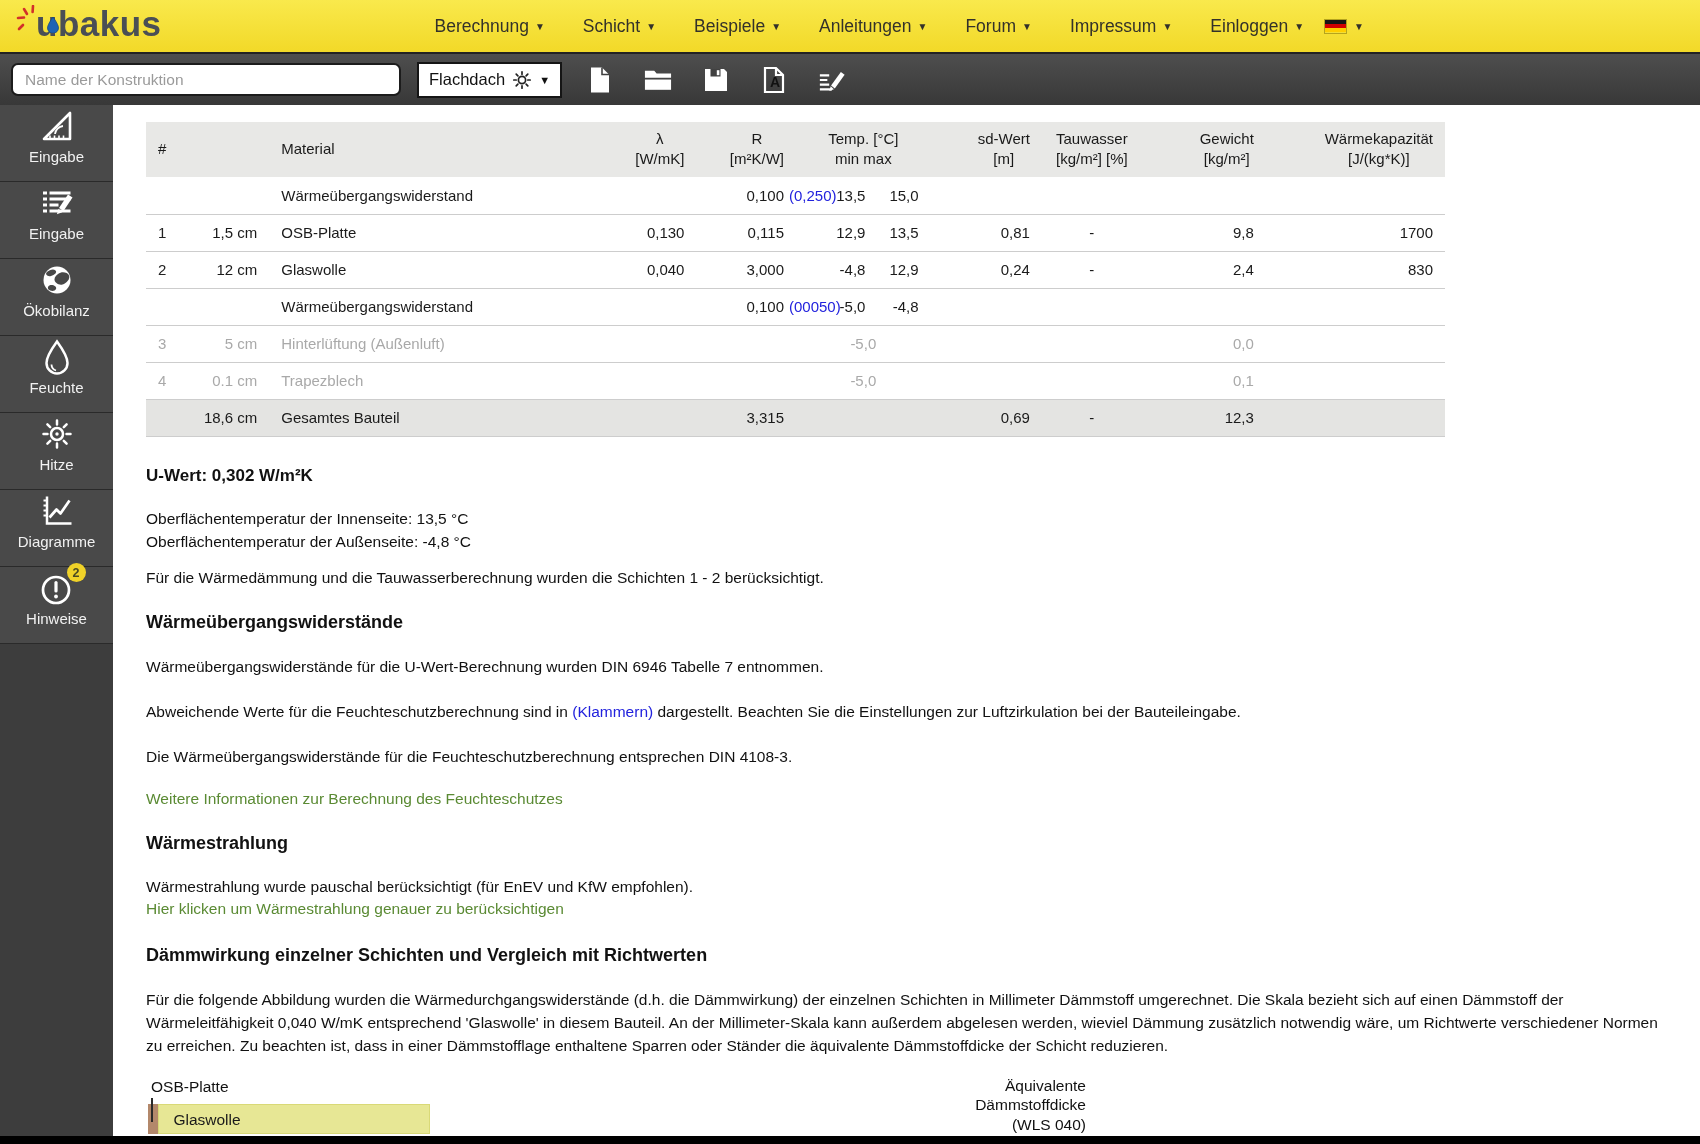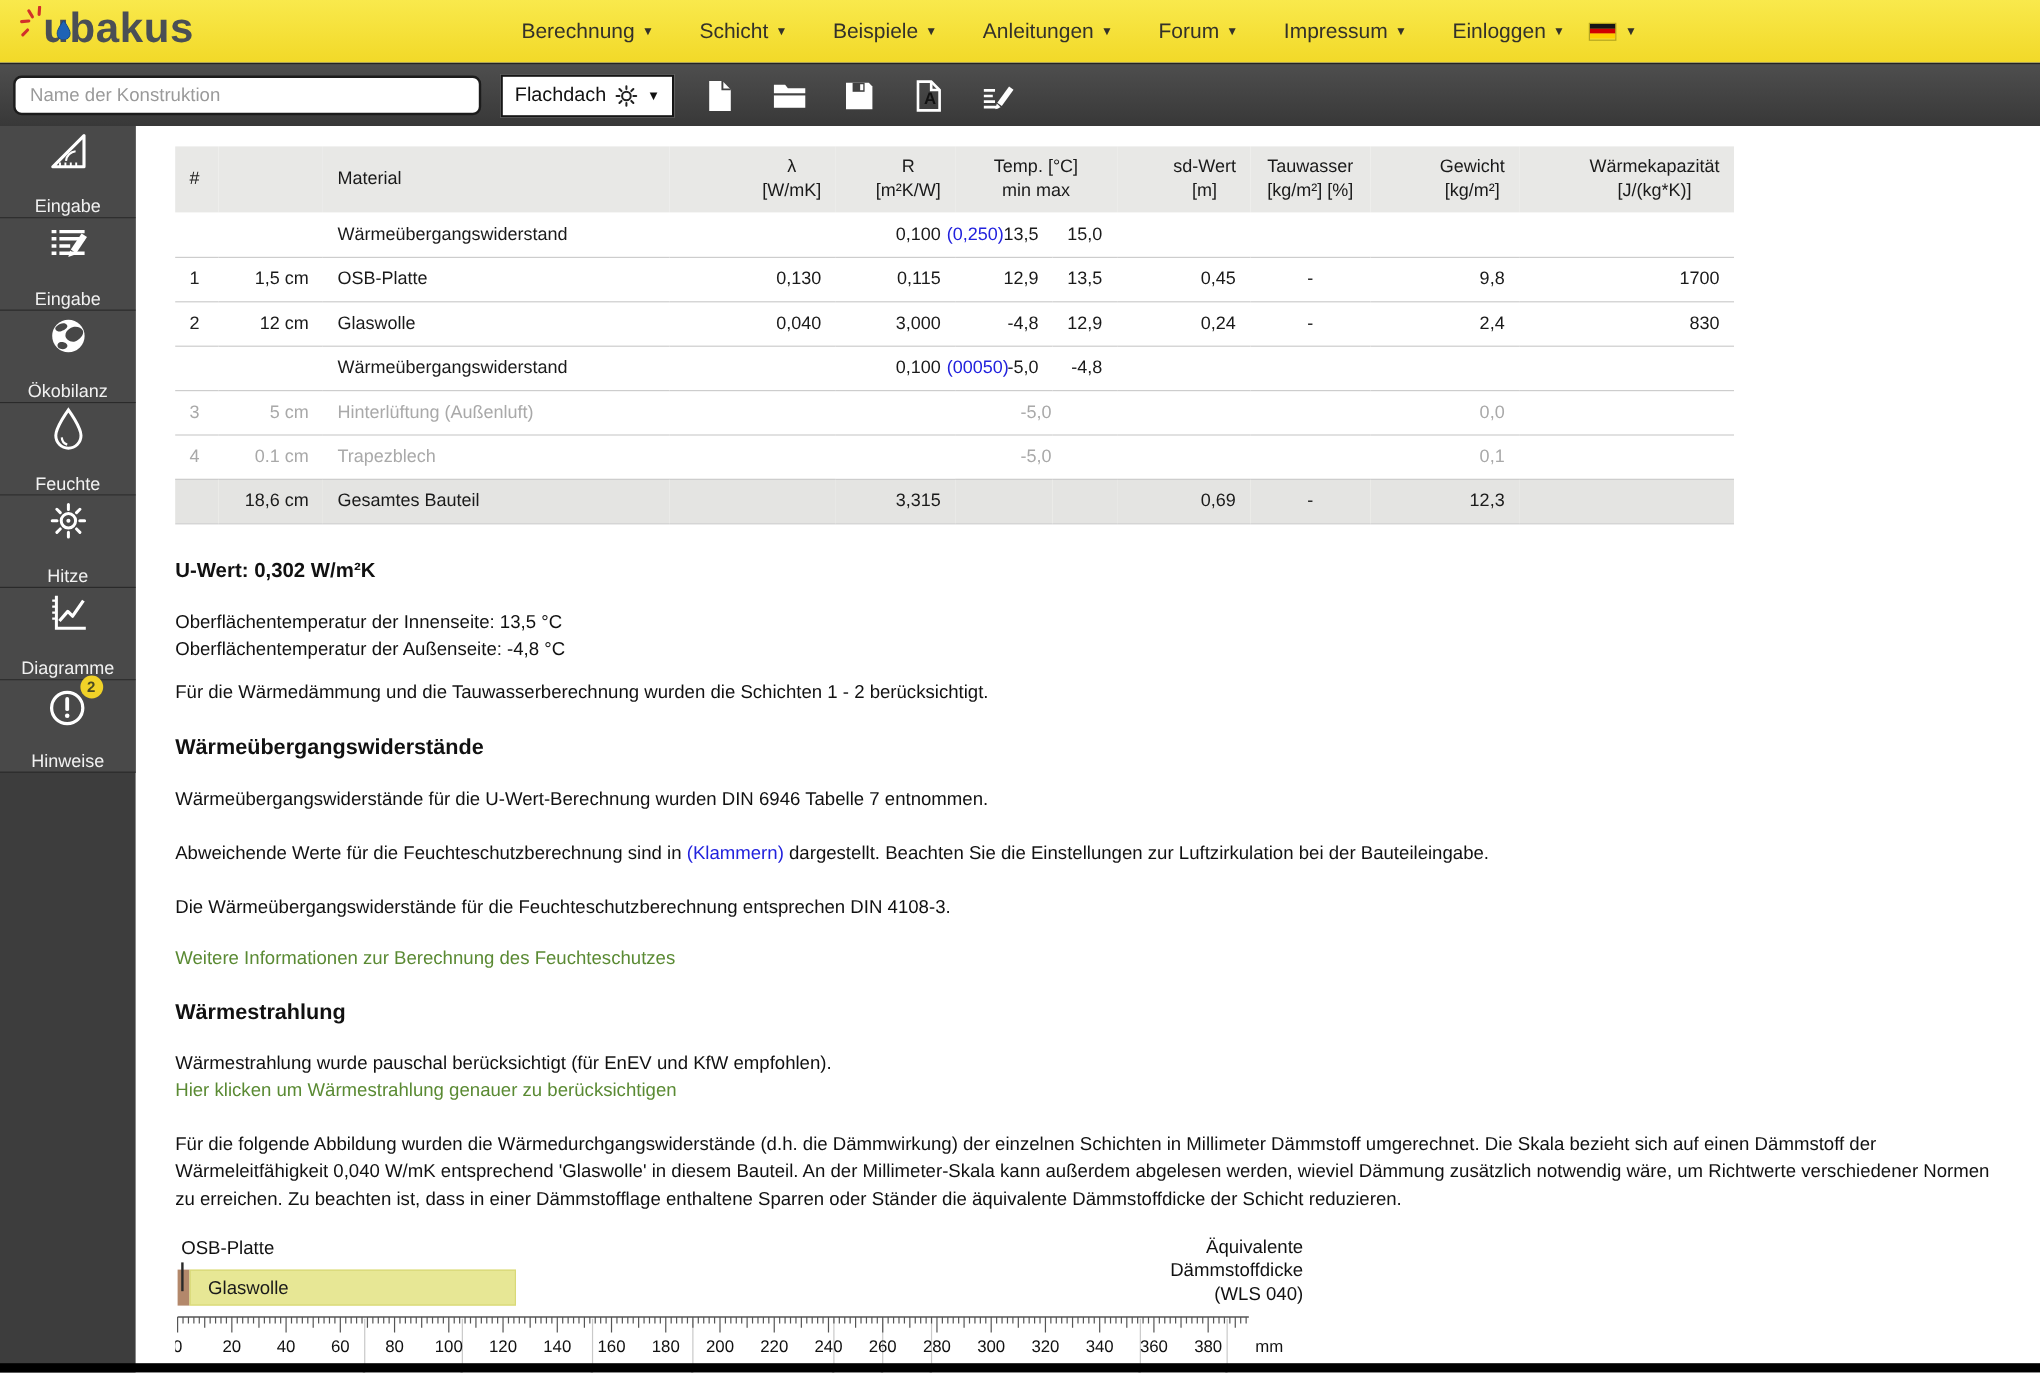--- a/index.html
+++ b/index.html
@@ -35,21 +35,21 @@
     border:2px solid #151515; display:flex; align-items:center; padding:0 10px;
     gap:7px; cursor:pointer; }
   .type-select .lbl { font-size:16.5px; color:#111; }
   .type-select .caret { font-size:11px; color:#111; }
   .tool-icons { display:flex; align-items:center; gap:30px; margin-left:24px; }
   .tool-btn { width:28px; height:28px; cursor:pointer; display:flex; align-items:center; justify-content:center; }
 
   
   .sidebar { position:absolute; top:105px; left:0; bottom:0; width:113px; background:#3d3d3d; z-index:20; }
   .sb-item { height:77px; background:#494949; border-bottom:1px solid #2a2a2a;
-    display:flex; flex-direction:column; align-items:center; justify-content:space-between;
+    display:flex; flex-direction:column; align-items:center; justify-content:flex-start;
     cursor:pointer; position:relative; }
   .sb-item.active { background:#2f2f2f; }
   .sb-item.active::before { content:""; position:absolute; left:0; top:0; bottom:0; width:6px; background:#9cc360; }
   .sb-icon { position:relative; width:42px; height:42px; display:flex; align-items:center; justify-content:center; }
   .sb-label { font-size:15px; color:#f1f1f1; margin-top:1px; }
   .badge { position:absolute; top:-4px; right:-8px; width:19px; height:19px; border-radius:50%;
     background:#f0d228; color:#4a4a22; font-size:12.5px; font-weight:bold;
     display:flex; align-items:center; justify-content:center; }
 
   
@@ -376,21 +376,21 @@
             <td class="c-r"></td>
           </tr>
           <tr class="">
             <td class="c-num">1</td>
             <td class="c-th">1,5 cm</td>
             <td class="c-mat">OSB-Platte</td>
             <td class="c-r">0,130</td>
             <td class="c-r r-cell"><span>0,115</span></td>
             <td class="c-r">12,9</td>
             <td class="c-r">13,5</td>
-            <td class="c-r">0,45</td>
+            <td class="c-r">0,81</td>
             <td class="c-c">-</td>
             <td class="c-r">9,8</td>
             <td class="c-r">1700</td>
           </tr>
           <tr class="">
             <td class="c-num">2</td>
             <td class="c-th">12 cm</td>
             <td class="c-mat">Glaswolle</td>
             <td class="c-r">0,040</td>
             <td class="c-r r-cell"><span>3,000</span></td>
@@ -468,20 +468,21 @@
     <div class="para"><span>Abweichende Werte für die Feuchteschutzberechnung sind in </span><a class="link-blue">(Klammern)</a><span> dargestellt. Beachten Sie die Einstellungen zur Luftzirkulation bei der Bauteileingabe.</span></div>
     <div class="para">Die Wärmeübergangswiderstände für die Feuchteschutzberechnung entsprechen DIN 4108-3.</div>
     <a class="link-green mt22">Weitere Informationen zur Berechnung des Feuchteschutzes</a>
 
     <h2 class="sect">Wärmestrahlung</h2>
     <div class="para" style="line-height:22px">
       <div>Wärmestrahlung wurde pauschal berücksichtigt (für EnEV und KfW empfohlen).</div>
       <a class="link-green">Hier klicken um Wärmestrahlung genauer zu berücksichtigen</a>
     </div>
 
+    <h2 class="sect">Dämmwirkung einzelner Schichten und Vergleich mit Richtwerten</h2>
     <div class="para">Für die folgende Abbildung wurden die Wärmedurchgangswiderstände (d.h. die Dämmwirkung) der einzelnen Schichten in Millimeter Dämmstoff umgerechnet. Die Skala bezieht sich auf einen Dämmstoff der Wärmeleitfähigkeit 0,040 W/mK entsprechend 'Glaswolle' in diesem Bauteil. An der Millimeter-Skala kann außerdem abgelesen werden, wieviel Dämmung zusätzlich notwendig wäre, um Richtwerte verschiedener Normen zu erreichen. Zu beachten ist, dass in einer Dämmstofflage enthaltene Sparren oder Ständer die äquivalente Dämmstoffdicke der Schicht reduzieren.</div>
 
     
     <div class="chart">
       <div class="osb-label">OSB-Platte</div>
       <div class="osb-pointer"></div>
       <div class="bar-row">
         <div class="bar-seg" style="left: 2px; width: 10.396px; background: rgb(179, 136, 107);"></div>
         <div class="bar-seg" style="left: 12.396px; width: 271.2px; background: rgb(231, 231, 149); border: 1px solid rgb(217, 217, 119);">
           <div class="seg-label">Glaswolle</div>

